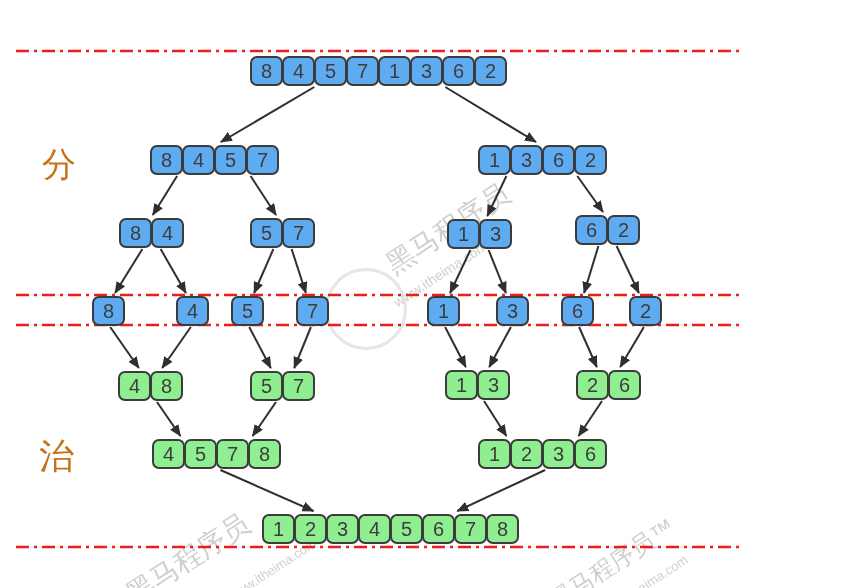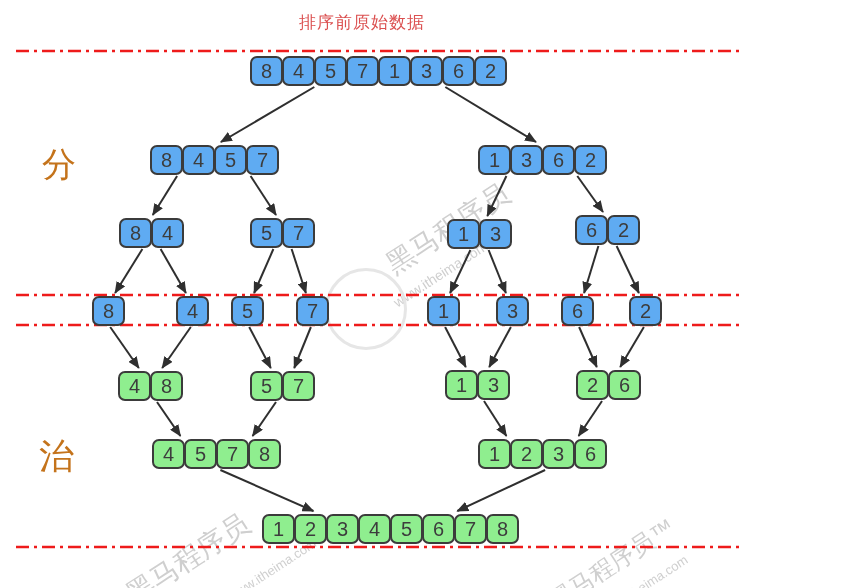--- a/index.html
+++ b/index.html
@@ -187,16 +187,15 @@
         <div class="cell green">2</div>
         <div class="cell green">3</div>
         <div class="cell green">4</div>
         <div class="cell green">5</div>
         <div class="cell green">6</div>
         <div class="cell green">7</div>
         <div class="cell green">8</div>
       </div>
     </div>
 
-  <div class="caption caption-top">排序前原始数据</div>
   <div class="phase-label phase-divide">分</div>
   <div class="phase-label phase-conquer">治</div>
 </div>
 
 </body></html>

